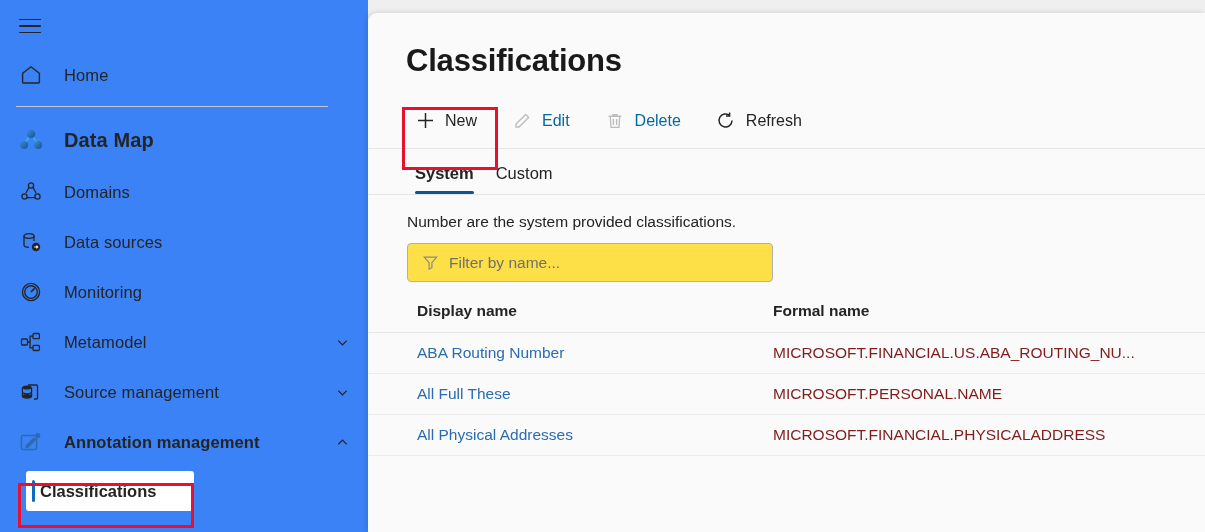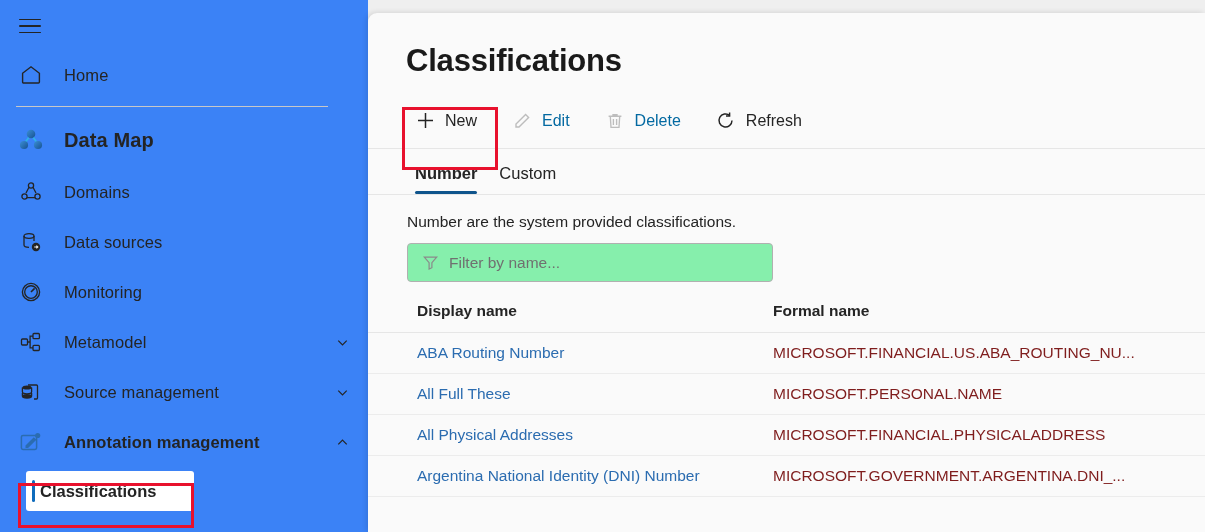--- a/index.html
+++ b/index.html
@@ -138,21 +138,21 @@
   }
 
   .subtitle {
     font-size: 15.5px; color: #242424;
     padding: 18px 0 0 39px;
   }
   .filter-wrap { padding: 12px 0 0 39px; }
   .filter-box {
     width: 366px; height: 39px;
     border: 1px solid #b0b0b0; border-radius: 4px;
-    background: #86efac;
+    background: #fde047;
     display: flex; align-items: center;
     padding-left: 13px;
     cursor: text;
   }
   .filter-box .fico { width: 18px; height: 18px; display:flex; align-items:center; justify-content:center; margin-right: 10px; }
   .filter-ph { font-size: 15.5px; color: #707070; }
 
   
   table.grid { width: 100%; border-collapse: collapse; margin-top: 16px; table-layout: fixed; }
   table.grid th {
@@ -350,21 +350,21 @@
             <path d="M17 10.5a6.5 6.5 0 1 1-2.2-4.9"></path>
             <path d="M14.6 2.4v3.6h-3.6"></path>
           </svg>
         </span>
         <span>Refresh</span>
       </div>
     </div>
 
     <div class="tabs">
       <div class="tab active">
-        <span>Number</span>
+        <span>System</span>
       </div>
       <div class="tab">
         <span>Custom</span>
       </div>
     </div>
 
     <div class="subtitle">Number are the system provided classifications.</div>
 
     <div class="filter-wrap">
       <div class="filter-box">
@@ -390,22 +390,18 @@
           <td class="col-b">MICROSOFT.FINANCIAL.US.ABA_ROUTING_NU...</td>
         </tr>
         <tr>
           <td class="col-a"><a>All Full These</a></td>
           <td class="col-b">MICROSOFT.PERSONAL.NAME</td>
         </tr>
         <tr>
           <td class="col-a"><a>All Physical Addresses</a></td>
           <td class="col-b">MICROSOFT.FINANCIAL.PHYSICALADDRESS</td>
         </tr>
-        <tr>
-          <td class="col-a"><a>Argentina National Identity (DNI) Number</a></td>
-          <td class="col-b">MICROSOFT.GOVERNMENT.ARGENTINA.DNI_...</td>
-        </tr>
       </tbody>
     </table>
   </div>
 
   <div class="redbox" style="left:402px; top:107px; width:96px; height:63px;"></div>
 </div>
 
 </body></html>

